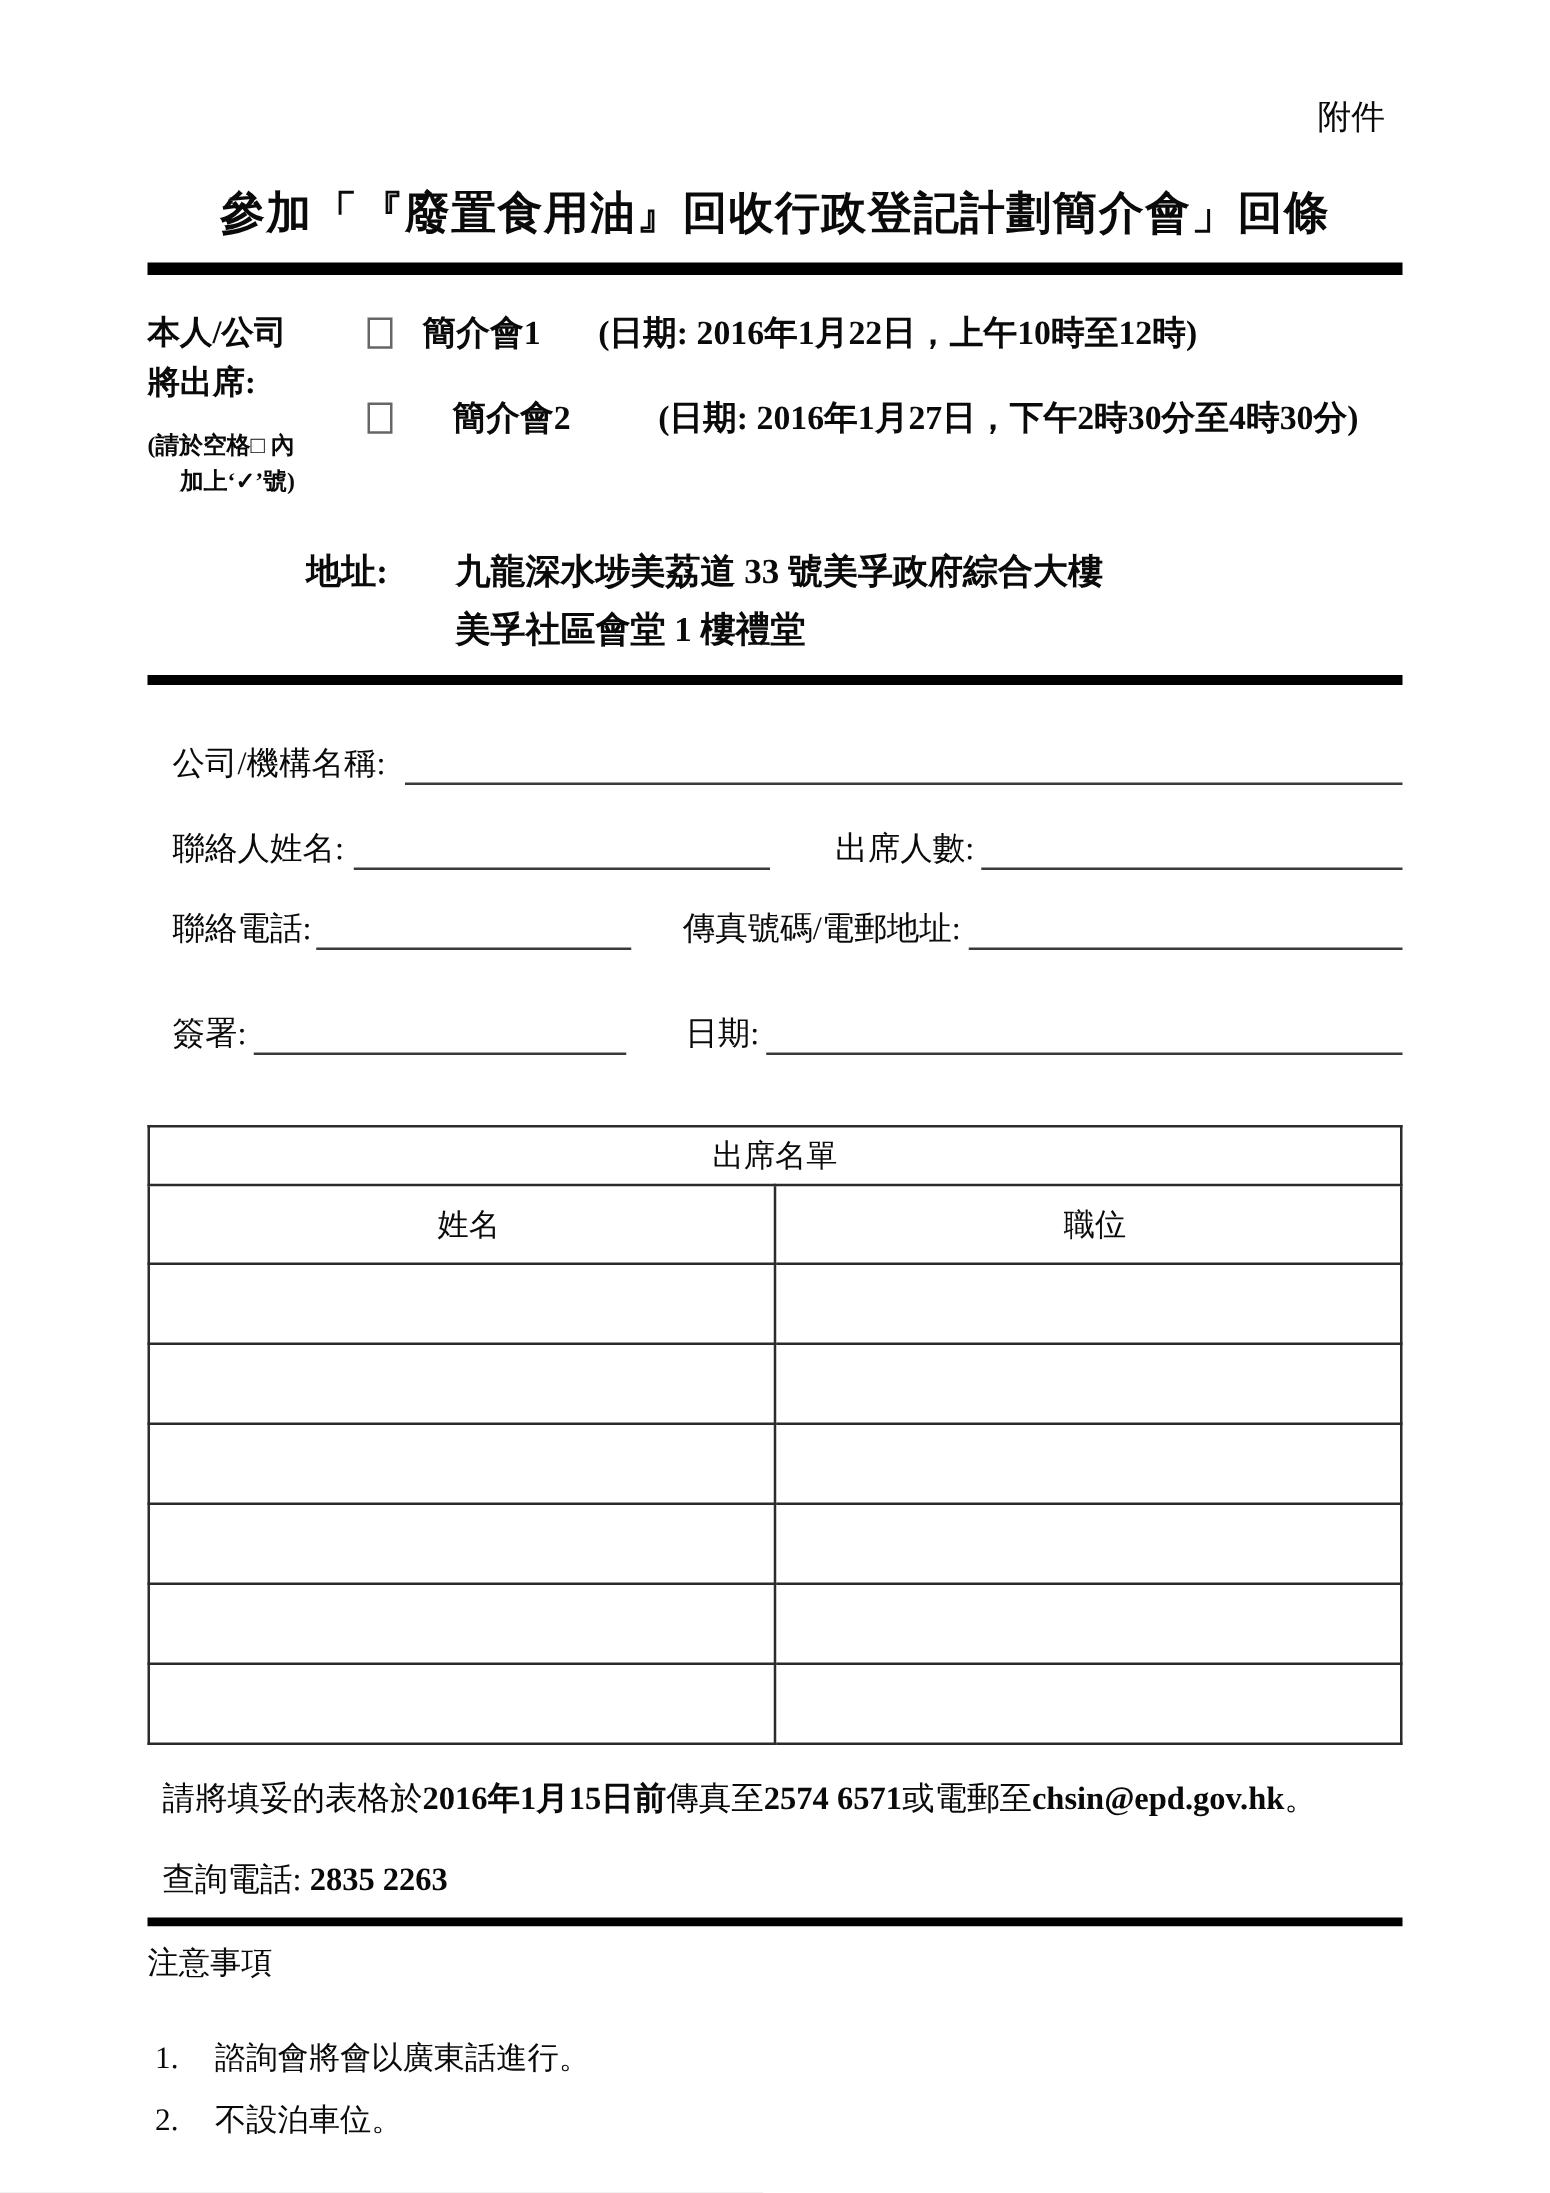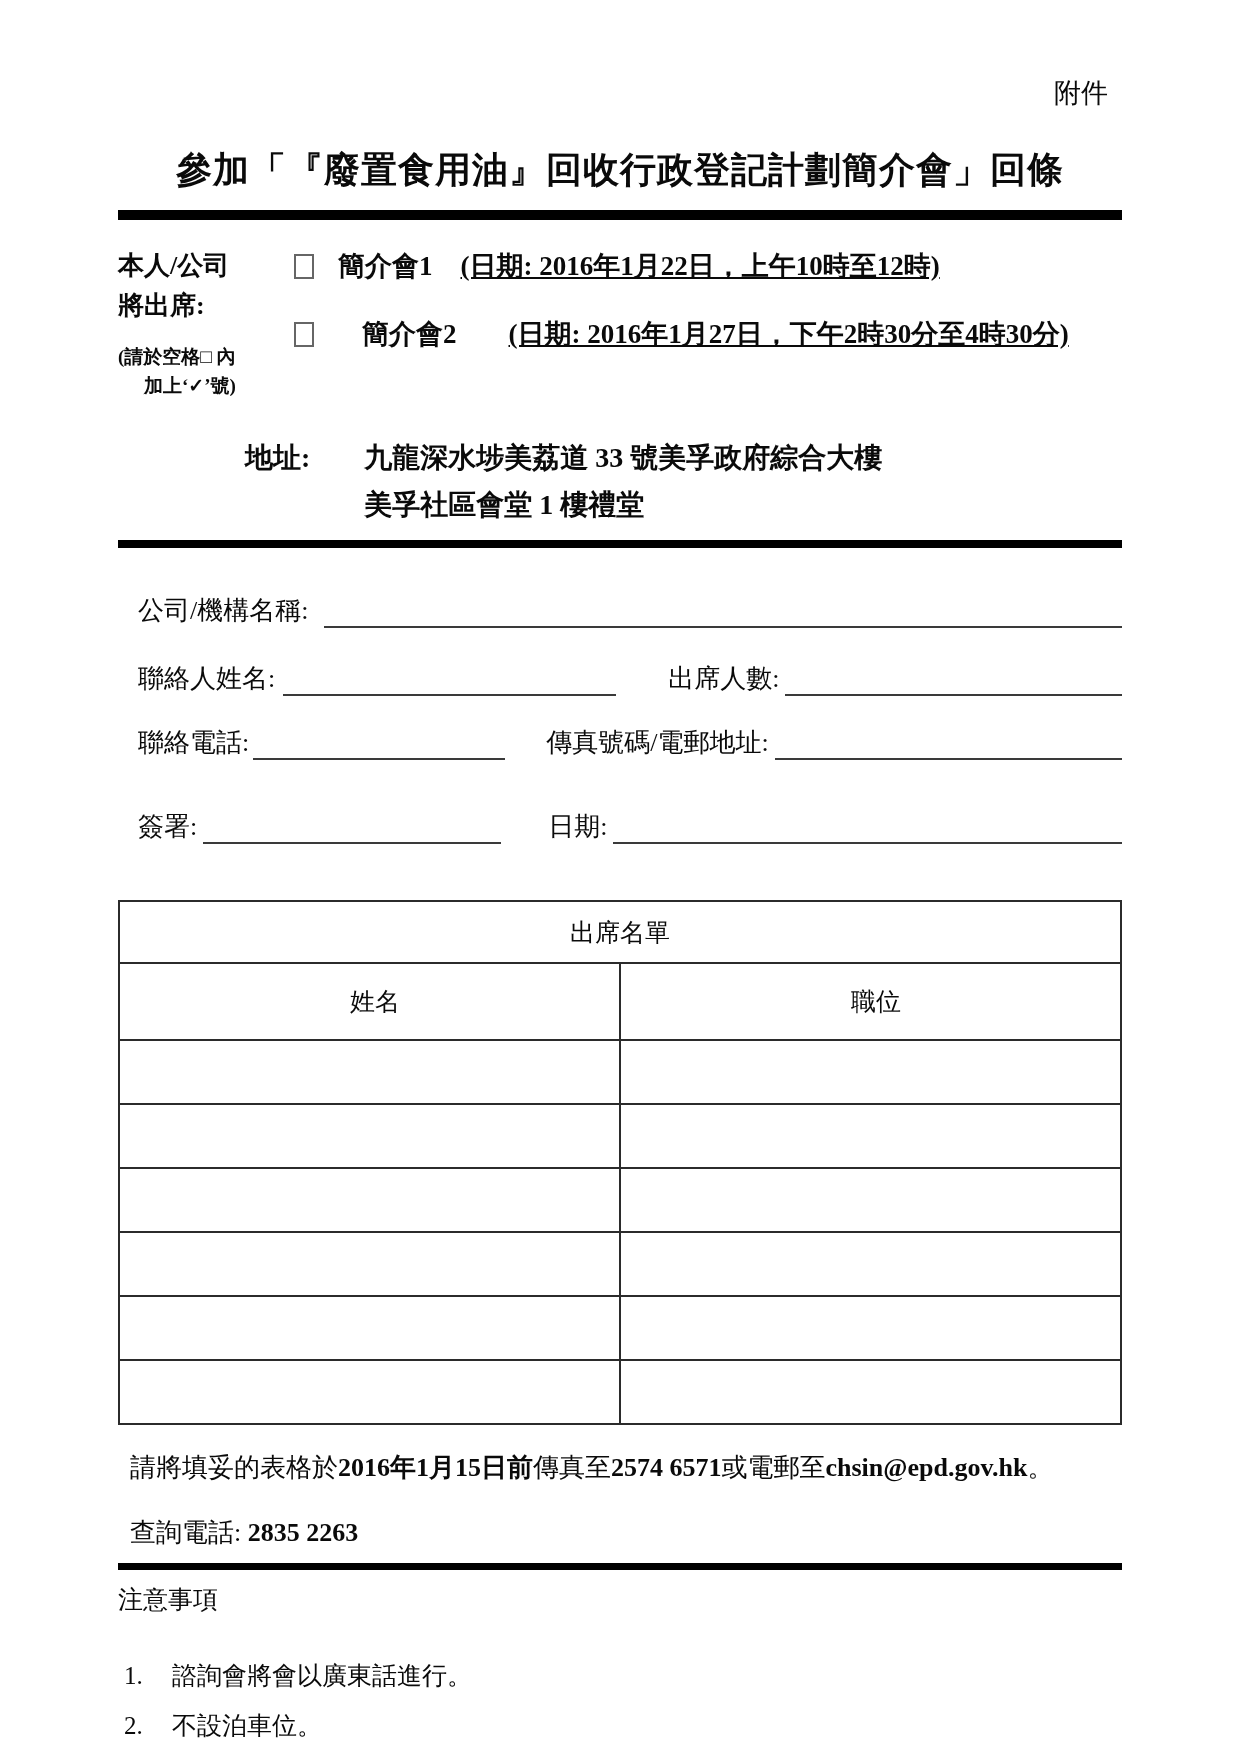--- a/index.html
+++ b/index.html
@@ -27,21 +27,21 @@
   .attend { display: flex; margin-top: 26px; }
   .attend-left { width: 176px; flex-shrink: 0; }
   .attend-who { font-size: 26px; font-weight: bold; line-height: 40px; font-family: Liberation Serif, serif; }
   .attend-hint { margin-top: 16px; font-size: 19px; font-weight: bold; line-height: 29px; white-space: nowrap; }
   .attend-hint .l2 { padding-left: 26px; }
   .attend-right { flex: 1; padding-top: 2px; }
   .session { display: flex; align-items: center; font-weight: bold; font-size: 27px; white-space: nowrap; }
   .session + .session { margin-top: 32px; gap: 24px; }
   .cbox { width: 20px; height: 25px; border: 2px solid #666; margin-right: 24px; flex-shrink: 0; background: #fff; }
   .session .sname { }
-  .session .sdetail { margin-left: 28px; text-decoration: underline; }
+  .session .sdetail { margin-left: 46px; }
 
   
   .addr { margin-top: 34px; padding-left: 127px; display: flex; font-weight: bold; font-size: 28px; line-height: 47px; gap: 44px; }
   .addr-label { flex-shrink: 0; margin-right: 10px; }
 
   
   .frow { display: flex; align-items: flex-end; font-size: 26px; line-height: 34px; white-space: nowrap; margin-left: 20px; }
   .frow .lbl { flex-shrink: 0; }
   .blank { border-bottom: 2px solid #3a3a3a; height: 34px; display: inline-block; }
   .row-a { margin-top: 46px; }
@@ -55,22 +55,22 @@
   .row-c .sp { width: 41px; }
   .row-c .blank-2 { flex: 1; margin-left: 6px; }
   .row-d { margin-top: 50px; }
   .row-d .blank-1 { width: 298px; margin-left: 6px; }
   .row-d .sp { width: 47px; }
   .row-d .blank-2 { flex: 1; margin-left: 6px; }
 
   
   .atable { width: 100%; border-collapse: collapse; margin-top: 56px; table-layout: fixed; }
   .atable th, .atable td { border: 2px solid #2b2b2b; font-weight: normal; font-size: 25px; text-align: center; padding: 0; }
-  .atable .t-title th { height: 62px; }
-  .atable .t-head th { height: 77px; padding-left: 11px; }
+  .atable .t-title th { height: 47px; }
+  .atable .t-head th { height: 63px; padding-left: 11px; }
   .atable .t-body td { height: 64px; }
   .atable .col-name { width: 51.2%; }
 
   
   .submit { margin-top: 24px; padding-left: 12px; font-size: 26px; line-height: 38px; }
   .submit b, .enquiry b { font-weight: bold; }
   .enquiry { margin-top: 28px; padding-left: 12px; font-size: 26px; line-height: 36px; }
   .notes-title { margin-top: 10px; font-size: 25px; line-height: 40px; }
   .note { display: flex; font-size: 25px; line-height: 36px; }
   .note-first { margin-top: 38px; }

